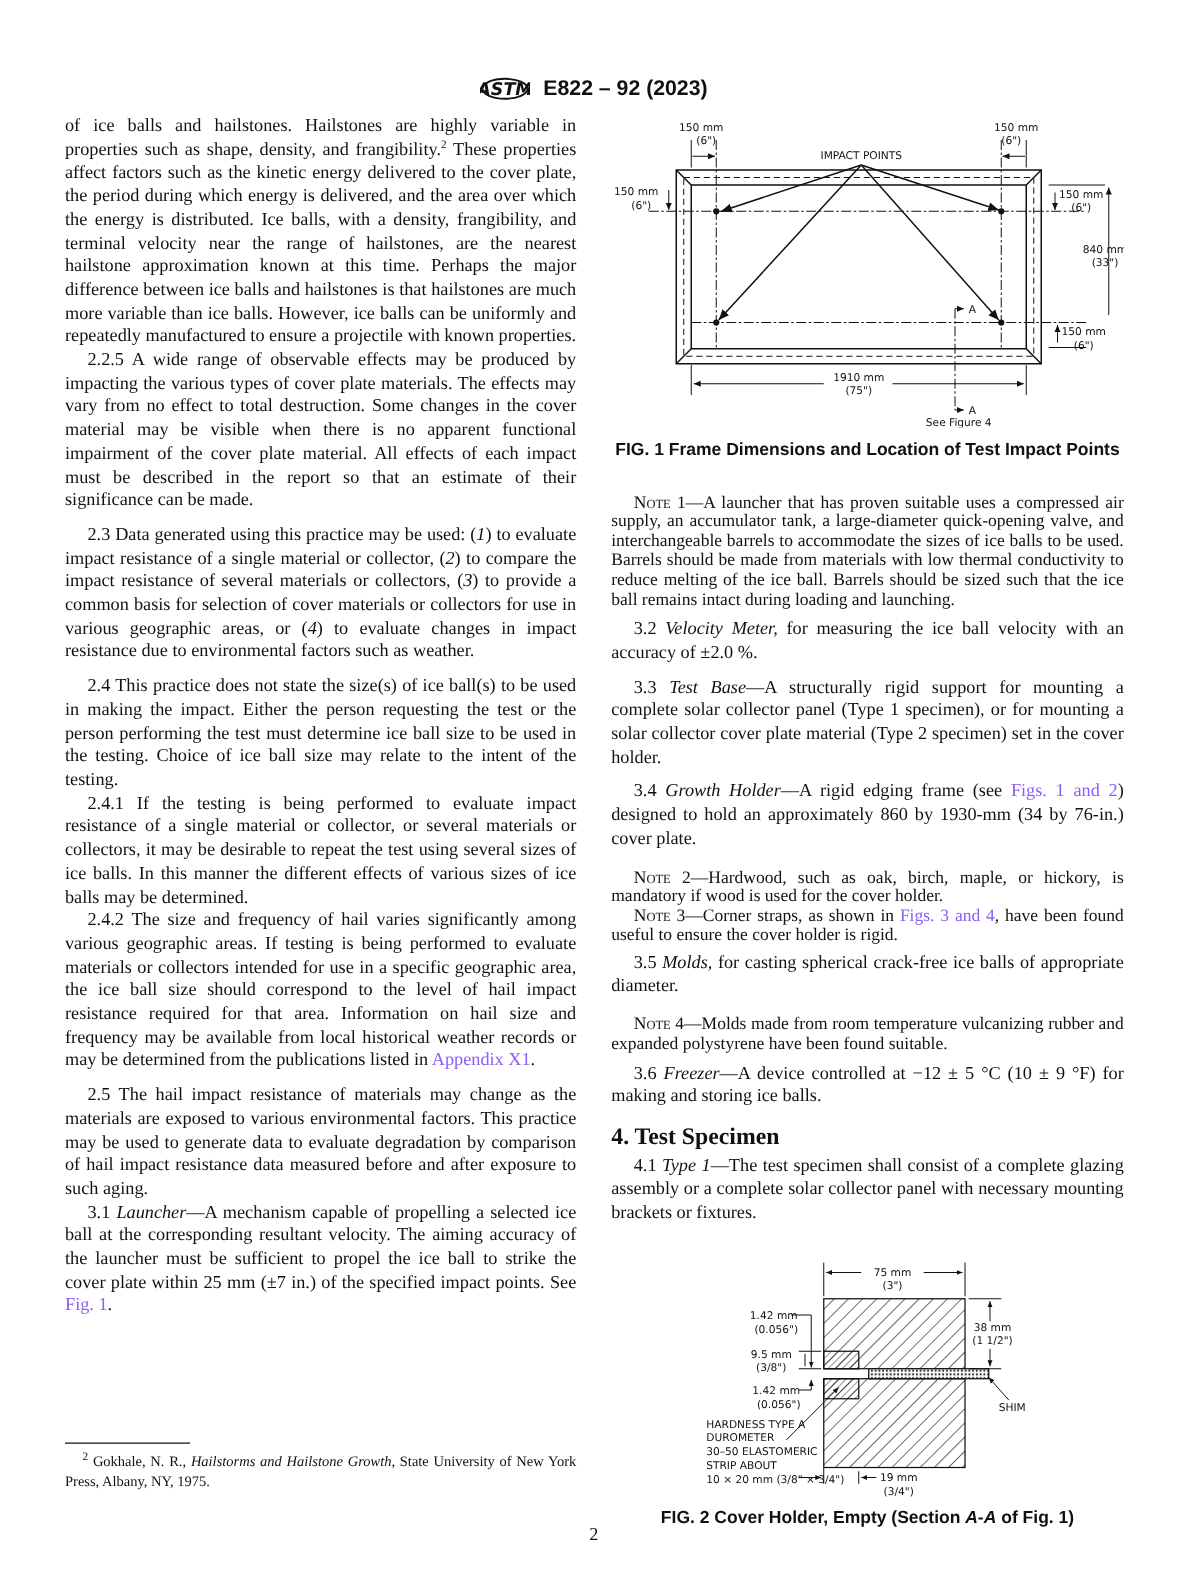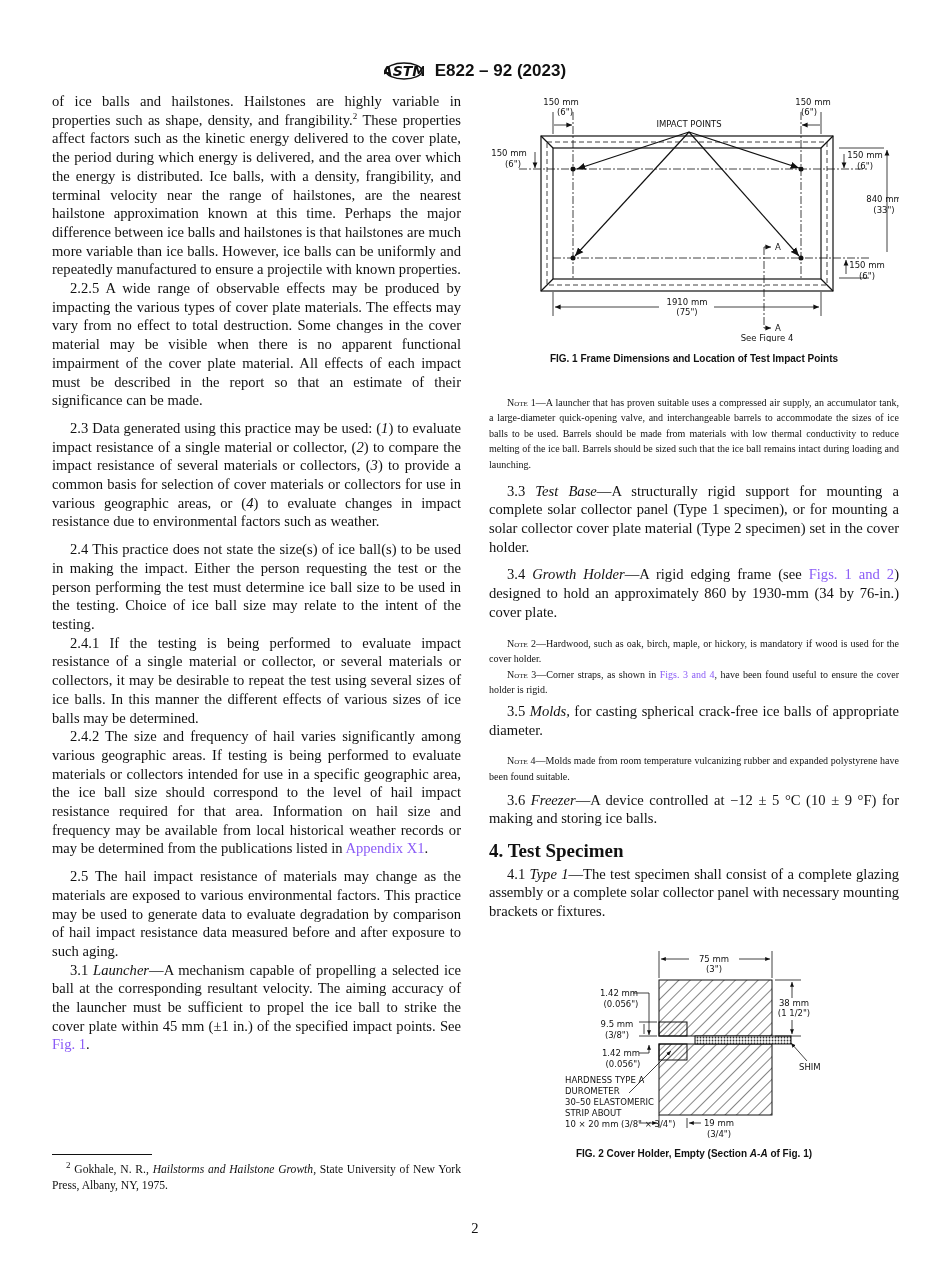--- a/index.html
+++ b/index.html
@@ -7,26 +7,26 @@
          font-family:"Liberation Serif","DejaVu Serif",serif; }
   .header { position:absolute; top:56px; left:0; width:950px; text-align:center;
             font-family:"Liberation Sans",sans-serif; font-weight:bold; font-size:17px; }
   .header .logo { display:inline-block; vertical-align:middle; margin-right:6px; }
   .header span.title { vertical-align:middle; }
   .col { position:absolute; top:92px; font-size:14.6px; line-height:18.7px; text-align:justify; }
   .col.left { left:52px; width:409px; }
   .col.right { left:489px; width:410px; }
   p { margin:0; text-indent:18px; }
   p.gap { margin-top:9px; }
-  .note { font-size:10px; line-height:15.6px; text-indent:18px; text-align:justify; margin:0; }
+  .note { font-size:14px; line-height:15.6px; text-indent:18px; text-align:justify; margin:0; }
   .note .nl { font-variant:small-caps; }
   .note.gap { margin-top:14px; }
   h3 { font-size:19px; font-weight:bold; margin:14px 0 4px 0; text-indent:0; }
   a.link { color:#8b5cf6; text-decoration:none; }
-  .figcap { font-family:"Liberation Sans",sans-serif; font-weight:bold; font-size:10px; text-align:center; }
+  .figcap { font-family:"Liberation Sans",sans-serif; font-weight:bold; font-size:14px; text-align:center; }
   sup { font-size:9px; line-height:0; }
   .footrule { position:absolute; left:52px; top:1154px; width:100px; border-top:1px solid #111; }
   .footnote { position:absolute; left:52px; top:1162px; width:409px; font-size:11.6px; line-height:15.6px; text-align:justify; }
   .pagenum { position:absolute; top:1220px; left:0; width:950px; text-align:center; font-size:14.6px; }
   svg text { font-family:"DejaVu Sans","Liberation Sans",sans-serif; }
 </style>
 </head>
 <body>
 
 <div class="header">
@@ -38,21 +38,21 @@
 </div>
 
 <div class="col left">
   <p style="text-indent:0"><span>of ice balls and hailstones. Hailstones are highly variable in properties such as shape, density, and frangibility.</span><sup>2</sup><span> These properties affect factors such as the kinetic energy delivered to the cover plate, the period during which energy is delivered, and the area over which the energy is distributed. Ice balls, with a density, frangibility, and terminal velocity near the range of hailstones, are the nearest hailstone approximation known at this time. Perhaps the major difference between ice balls and hailstones is that hailstones are much more variable than ice balls. However, ice balls can be uniformly and repeatedly manufactured to ensure a projectile with known properties.</span></p>
   <p>2.2.5  A wide range of observable effects may be produced by impacting the various types of cover plate materials. The effects may vary from no effect to total destruction. Some changes in the cover material may be visible when there is no apparent functional impairment of the cover plate material. All effects of each impact must be described in the report so that an estimate of their significance can be made.</p>
   <p class="gap"><span>2.3  Data generated using this practice may be used: (</span><i>1</i><span>) to evaluate impact resistance of a single material or collector, (</span><i>2</i><span>) to compare the impact resistance of several materials or collectors, (</span><i>3</i><span>) to provide a common basis for selection of cover materials or collectors for use in various geographic areas, or (</span><i>4</i><span>) to evaluate changes in impact resistance due to environmental factors such as weather.</span></p>
   <p class="gap">2.4  This practice does not state the size(s) of ice ball(s) to be used in making the impact. Either the person requesting the test or the person performing the test must determine ice ball size to be used in the testing. Choice of ice ball size may relate to the intent of the testing.</p>
   <p>2.4.1  If the testing is being performed to evaluate impact resistance of a single material or collector, or several materials or collectors, it may be desirable to repeat the test using several sizes of ice balls. In this manner the different effects of various sizes of ice balls may be determined.</p>
   <p><span>2.4.2  The size and frequency of hail varies significantly among various geographic areas. If testing is being performed to evaluate materials or collectors intended for use in a specific geographic area, the ice ball size should correspond to the level of hail impact resistance required for that area. Information on hail size and frequency may be available from local historical weather records or may be determined from the publications listed in </span><a class="link">Appendix X1</a><span>.</span></p>
   <p class="gap">2.5  The hail impact resistance of materials may change as the materials are exposed to various environmental factors. This practice may be used to generate data to evaluate degradation by comparison of hail impact resistance data measured before and after exposure to such aging.</p>
-  <p><span>3.1 </span><i>Launcher</i><span>—A mechanism capable of propelling a selected ice ball at the corresponding resultant velocity. The aiming accuracy of the launcher must be sufficient to propel the ice ball to strike the cover plate within 45 mm (±1 in.) of the specified impact points. See </span><a class="link">Fig. 1</a><span>.</span></p>
+  <p><span>3.1 </span><i>Launcher</i><span>—A mechanism capable of propelling a selected ice ball at the corresponding resultant velocity. The aiming accuracy of the launcher must be sufficient to propel the ice ball to strike the cover plate within 25 mm (±7 in.) of the specified impact points. See </span><a class="link">Fig. 1</a><span>.</span></p>
 </div>
 
 <div class="footrule"></div>
 <div class="footnote">
   <span style="padding-left:14px"></span><sup>2</sup><span> Gokhale, N. R., </span><i>Hailstorms and Hailstone Growth</i><span>, State University of New York Press, Albany, NY, 1975.</span>
 </div>
 
 <div class="col right">
 
   <svg width="410" height="250" viewBox="0 0 410 250" style="display:block;">
@@ -118,20 +118,21 @@
       <text x="198" y="213" text-anchor="middle">1910 mm</text>
       <text x="198" y="223" text-anchor="middle">(75")</text>
       <text x="286" y="158">A</text>
       <text x="286" y="239">A</text>
       <text x="278" y="249" text-anchor="middle">See Figure 4</text>
     </g>
   </svg>
   <div class="figcap" style="margin-top:8px">FIG. 1 Frame Dimensions and Location of Test Impact Points</div>
 
   <p class="note" style="margin-top:26px"><span class="nl">Note 1</span><span>—A launcher that has proven suitable uses a compressed air supply, an accumulator tank, a large-diameter quick-opening valve, and interchangeable barrels to accommodate the sizes of ice balls to be used. Barrels should be made from materials with low thermal conductivity to reduce melting of the ice ball. Barrels should be sized such that the ice ball remains intact during loading and launching.</span></p>
+  <p class="gap" style="margin-top:6px"><span>3.2 </span><i>Velocity Meter,</i><span> for measuring the ice ball velocity with an accuracy of ±2.0 %.</span></p>
   <p class="gap"><span>3.3 </span><i>Test Base</i><span>—A structurally rigid support for mounting a complete solar collector panel (Type 1 specimen), or for mounting a solar collector cover plate material (Type 2 specimen) set in the cover holder.</span></p>
   <p class="gap"><span>3.4 </span><i>Growth Holder</i><span>—A rigid edging frame (see </span><a class="link">Figs. 1 and 2</a><span>) designed to hold an approximately 860 by 1930-mm (34 by 76-in.) cover plate.</span></p>
   <p class="note gap"><span class="nl">Note 2</span><span>—Hardwood, such as oak, birch, maple, or hickory, is mandatory if wood is used for the cover holder.</span></p>
   <p class="note"><span class="nl">Note 3</span><span>—Corner straps, as shown in </span><a class="link">Figs. 3 and 4</a><span>, have been found useful to ensure the cover holder is rigid.</span></p>
   <p style="margin-top:4px"><span>3.5 </span><i>Molds,</i><span> for casting spherical crack-free ice balls of appropriate diameter.</span></p>
   <p class="note gap"><span class="nl">Note 4</span><span>—Molds made from room temperature vulcanizing rubber and expanded polystyrene have been found suitable.</span></p>
   <p style="margin-top:6px"><span>3.6 </span><i>Freezer</i><span>—A device controlled at −12 ± 5 °C (10 ± 9 °F) for making and storing ice balls.</span></p>
   <h3>4.  Test Specimen</h3>
   <p><span>4.1 </span><i>Type 1</i><span>—The test specimen shall consist of a complete glazing assembly or a complete solar collector panel with necessary mounting brackets or fixtures.</span></p>
 

